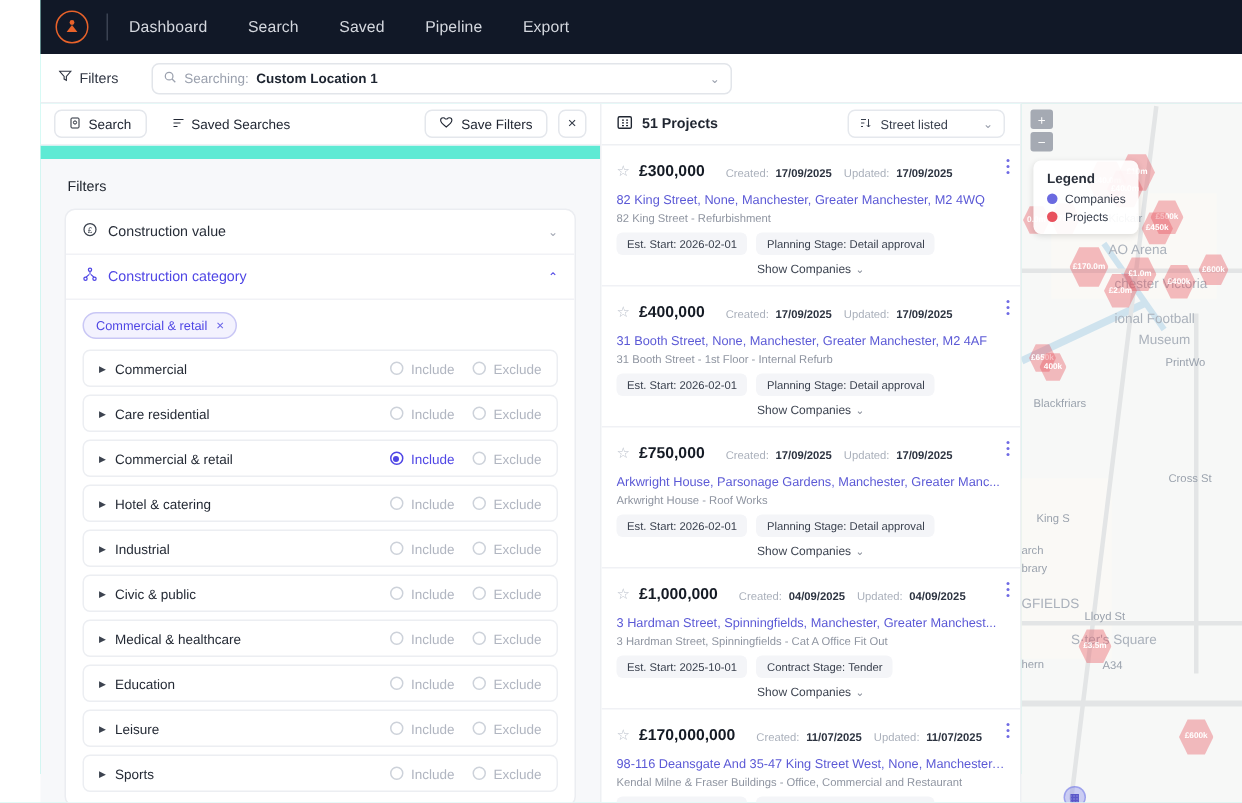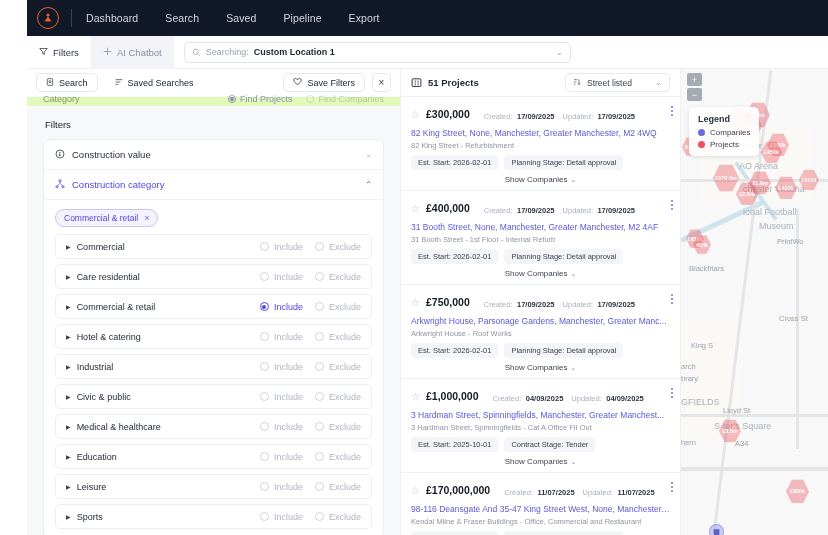--- a/index.html
+++ b/index.html
@@ -2,21 +2,21 @@
 <html><head>
 <meta charset="utf-8">
 <style>
   * { box-sizing: border-box; margin: 0; padding: 0; }
   html, body {
     width: 828px; height: 535px;
     font-family: "Liberation Sans", sans-serif;
     background: #ffffff;
     overflow: hidden;
   }
-  .app { position: relative; width: 828px; height: 516px; background:#bef264; }
+  .app { position: relative; width: 828px; height: 516px; background:#5eead4; }
 
   
   .gutter { position:absolute; left:0; top:0; width:27px; height:535px; background:#ffffff; }
 
   
   .topnav {
     position:absolute; left:27px; top:0; width:801px; height:36px;
     background:#111827; display:flex; align-items:center; padding-left:10px;
   }
   .logo {
@@ -224,28 +224,20 @@
 
   <div class="tabstrip">
     <div class="tabbtn">
       <span>
         <svg width="9" height="9" viewBox="0 0 12 12">
             <path d="M1 2h10L7 6.6V10L5 9V6.6z" fill="none" stroke="#303643" stroke-width="1"></path>
           </svg>
       </span>
       <span>Filters</span>
     </div>
-    <div class="tabbtn chat">
-      <span>
-        <svg width="9" height="9" viewBox="0 0 12 12">
-            <path d="M6 1v10M1 6h10" stroke="#8b90a0" stroke-width="1"></path>
-          </svg>
-      </span>
-      <span>AI Chatbot</span>
-    </div>
     <div class="searchfield">
       <span>
         <svg width="9" height="9" viewBox="0 0 12 12">
             <circle cx="5" cy="5" r="3.4" fill="none" stroke="#9ba1ae" stroke-width="1.1"></circle>
             <path d="M7.6 7.6 10.5 10.5" stroke="#9ba1ae" stroke-width="1.1"></path>
           </svg>
       </span>
       <span class="ph">Searching:</span>
       <span class="val">Custom Location 1</span>
       <span class="caret">⌄</span>
@@ -274,35 +266,20 @@
       <span>
         <svg width="9" height="9" viewBox="0 0 12 12">
             <path d="M6 10.2C3 8 1 6.4 1 4.3 1 2.9 2 2 3.2 2c.9 0 1.6.5 2 1.1h1.6c.4-.6 1.1-1.1 2-1.1C10 2 11 2.9 11 4.3c0 2.1-2 3.7-5 5.9z" fill="none" stroke="#222834" stroke-width="1"></path>
           </svg>
       </span>
       <span>Save Filters</span>
     </div>
     <div class="xbtn">×</div>
   </div>
 
-  <div class="catrow">
-    <span class="lbl">Category</span>
-    <div class="opts">
-      <span class="radio-mini">
-        <span class="rdo mini" style="border-color:#4f46e5;position:relative">
-            <i style="position:absolute;left:50%;top:50%;width:4px;height:4px;transform:translate(-50%,-50%);border-radius:50%;background:#4f46e5;display:block"></i>
-          </span>
-        <span>Find Projects</span>
-      </span>
-      <span class="radio-mini off">
-        <span class="rdo mini"></span>
-        <span>Find Companies</span>
-      </span>
-    </div>
-  </div>
 
   <div class="panel">
     <div class="panel-title">Filters</div>
     <div class="card">
 
       <div class="sec-head">
         <span>
           <svg width="10" height="10" viewBox="0 0 12 12">
               <circle cx="6" cy="6" r="4.8" fill="none" stroke="#3c434f" stroke-width="1"></circle>
               <text x="6" y="8.6" font-size="6.5" text-anchor="middle" fill="#3c434f">£</text>

